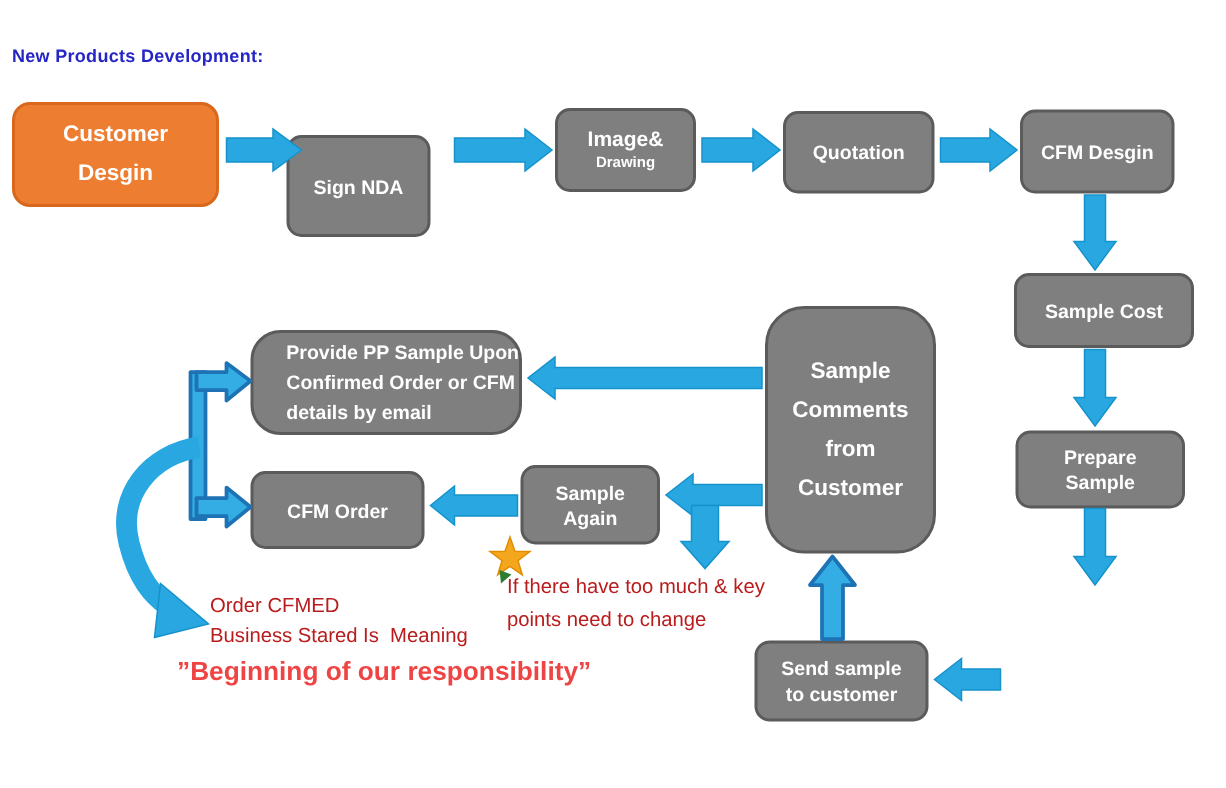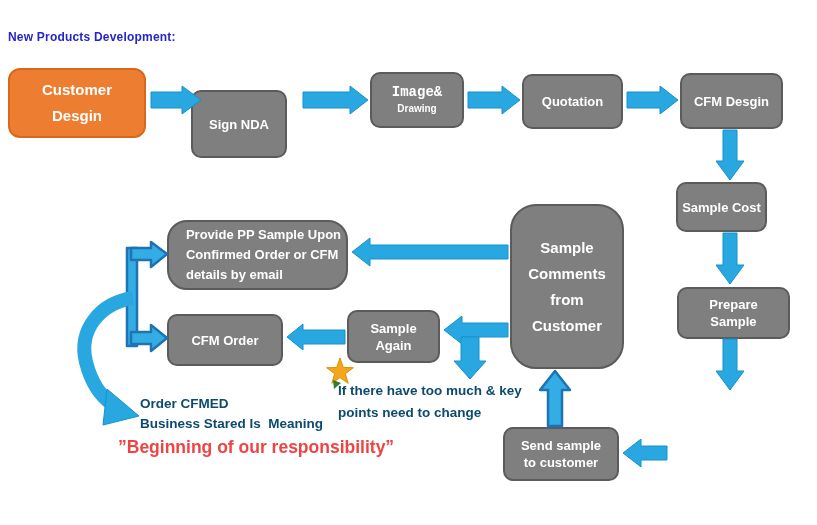--- a/index.html
+++ b/index.html
@@ -20,25 +20,25 @@
     display:flex; flex-direction:column; align-items:center; justify-content:center;
     text-align:center; font-size:13px; line-height:17px;
   }
   .box span { white-space:pre-line; }
   .orange {
     background:var(--orange,#ED7D31); border-color:#D9681C;
     border-radius:12px; font-size:15px; line-height:26px;
   }
   .big-round { border-radius:26px; }
   .mid-round { border-radius:20px; }
-  .left-text { align-items:center; text-align:left; padding-left:12px; line-height:20px; }
+  .left-text { align-items:flex-end; text-align:left; padding-left:12px; line-height:20px; }
   .comments { font-size:15px; line-height:26px; }
-  .lbl-lg { font-size:14px; line-height:18px;font-family:Liberation Mono, monospace; }
+  .lbl-lg { font-size:14px; line-height:18px; }
   .lbl-sm { font-size:10px; line-height:16px; }
-  .note { position:absolute; color:#0c4a6e; font-weight:bold; white-space:pre-line; }
+  .note { position:absolute; color:#b91c1c; font-weight:normal; white-space:pre-line; }
   #order-note { left:140px; top:394px; font-size:13.5px; line-height:20px; }
   #star-note { left:338px; top:380px; font-size:13.5px; line-height:22px; }
   #responsibility-note {
     position:absolute; left:118px; top:437px;
     font-size:17.5px; font-weight:bold; color:#ef4444;
   }
   #arrow-layer { position:absolute; left:0; top:0; pointer-events:none; }
   .solid-arrow  { fill:var(--arrow-blue,#29A7E0); stroke:#1592CC; stroke-width:1; }
   .outline-arrow{ fill:#33ADE4; stroke:var(--arrow-outline,#1E73B4); stroke-width:2.5; stroke-linejoin:round; }
   .curve-stroke { fill:none; stroke:var(--arrow-blue,#29A7E0); stroke-width:14; }
@@ -61,21 +61,21 @@
     <span class="lbl-lg">Image&amp;</span>
     <span class="lbl-sm">Drawing</span>
   </div>
   <div class="box" style="left:522px; top:74px; width:101px; height:55px;">
     <span>Quotation</span>
   </div>
   <div class="box" style="left:680px; top:73px; width:103px; height:56px;">
     <span>CFM Desgin</span>
   </div>
 
-  <div class="box" style="left:676px; top:182px; width:91px; height:50px;">
+  <div class="box" style="left:676px; top:182px; width:120px; height:50px;">
     <span>Sample Cost</span>
   </div>
   <div class="box" style="left:677px; top:287px; width:113px; height:52px;">
     <span>Prepare
 Sample</span>
   </div>
 
   <div class="box" style="left:503px; top:427px; width:116px; height:54px;">
     <span>Send sample
 to customer</span>

